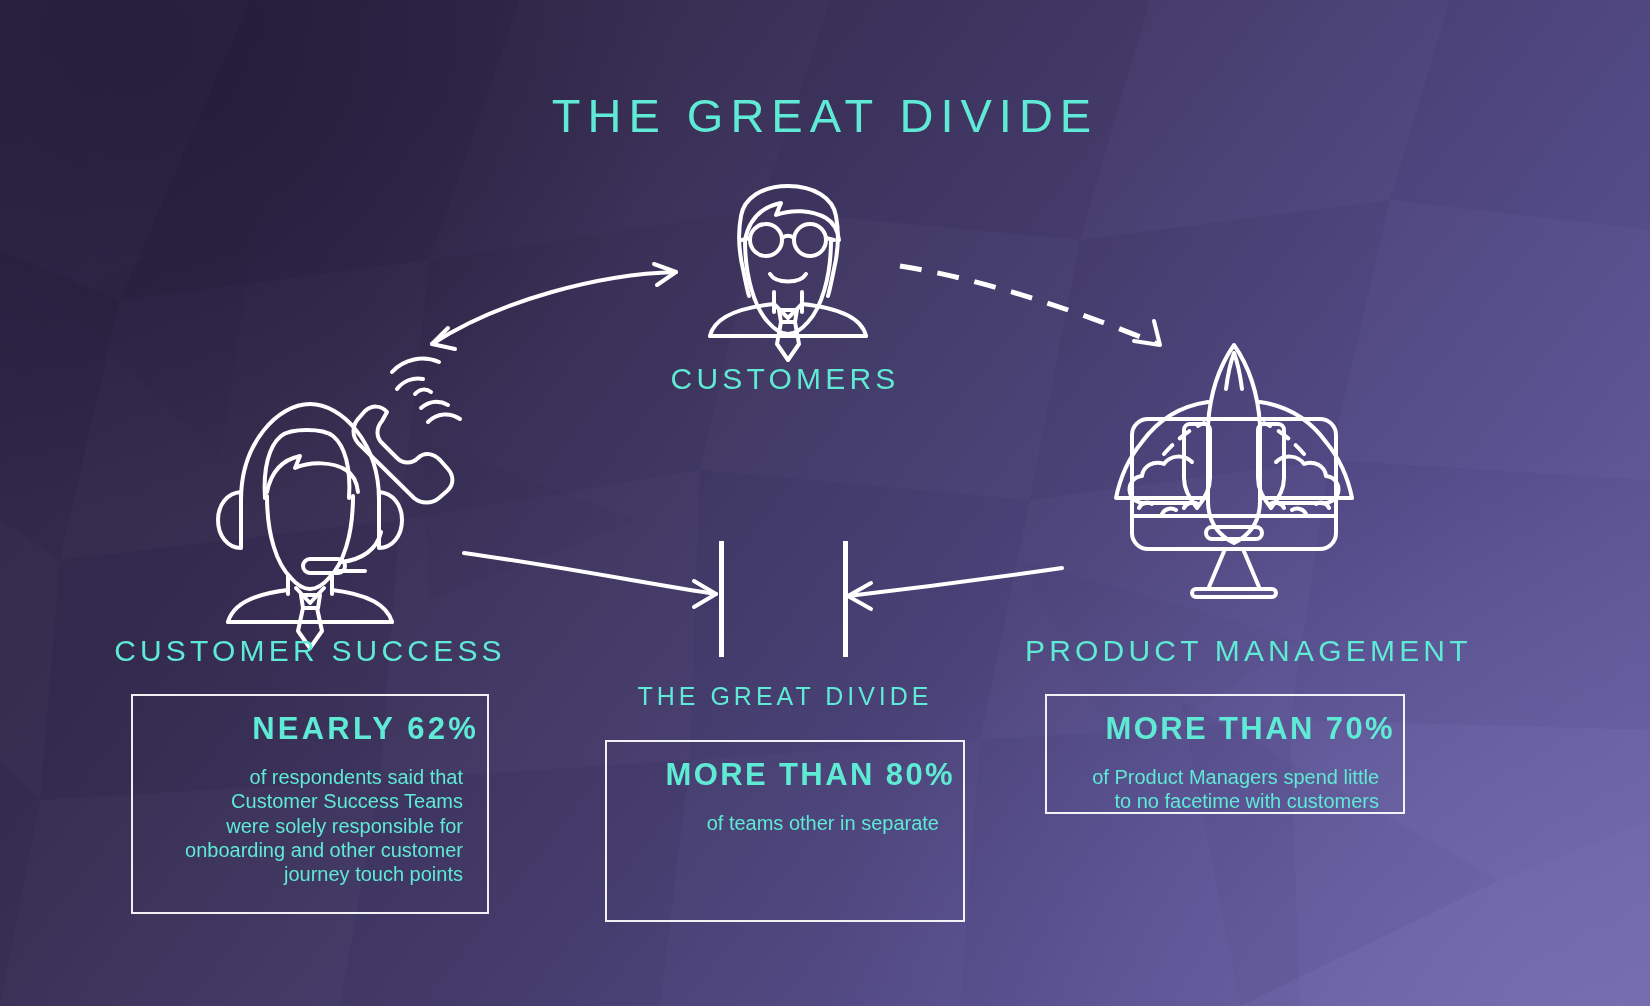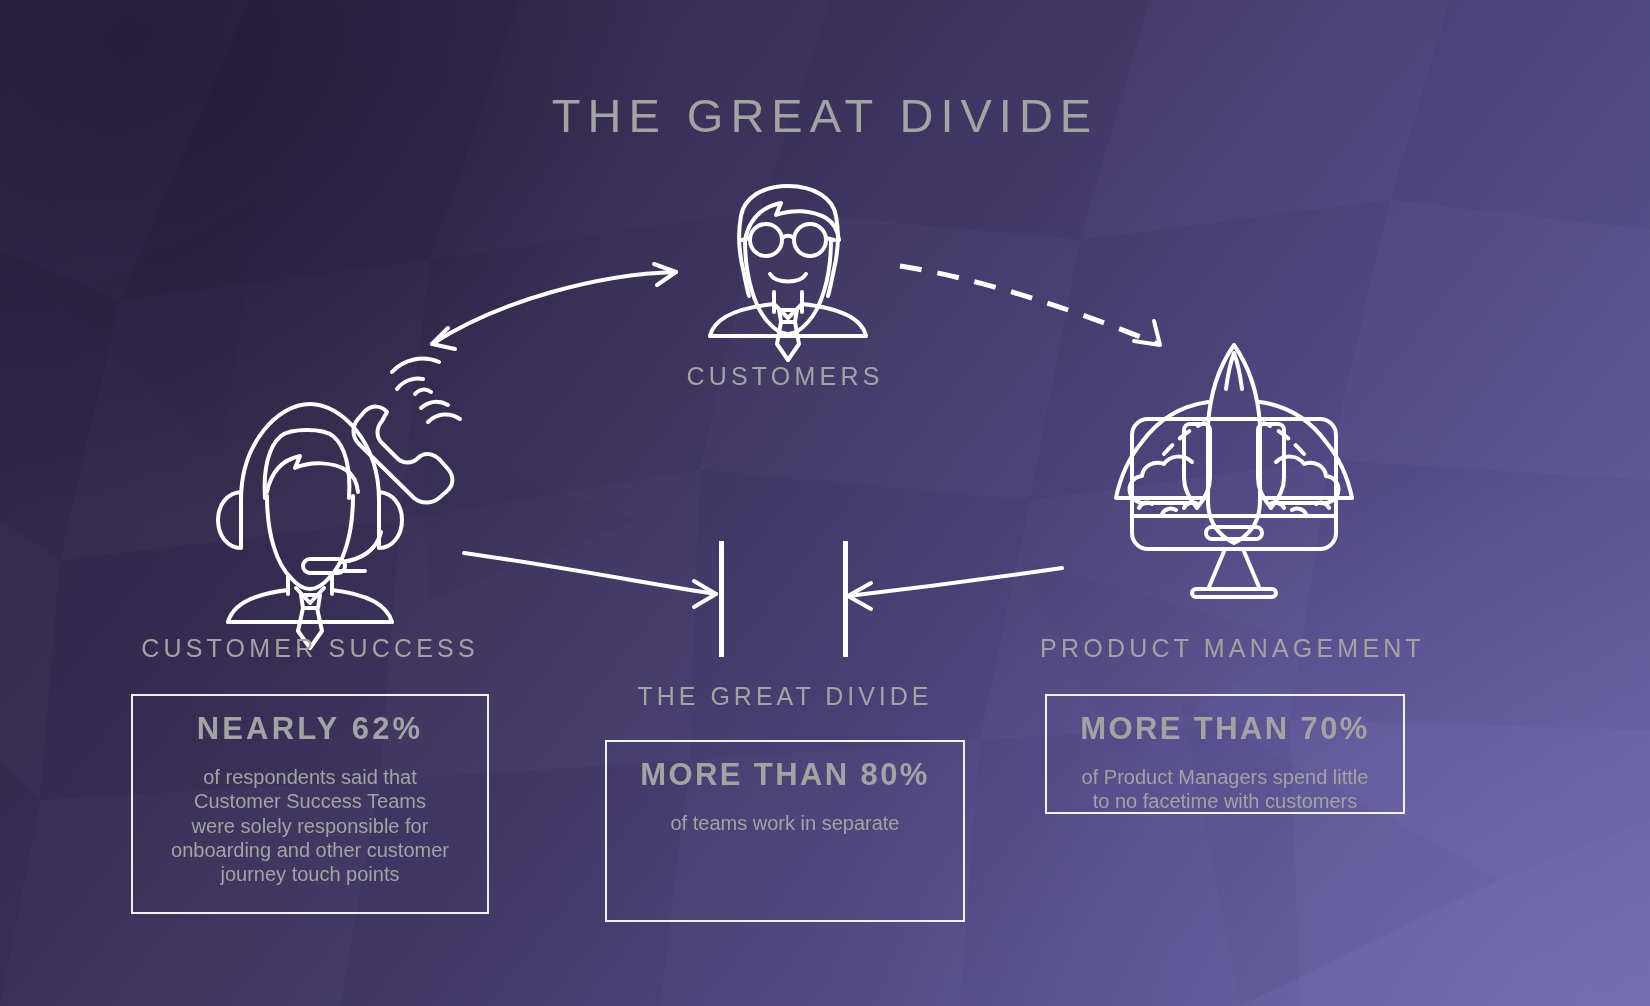--- a/index.html
+++ b/index.html
@@ -7,21 +7,21 @@
     margin: 0;
     padding: 0;
     background: #1d1830;
   }
   #stage {
     position: relative;
     width: 1650px;
     height: 1006px;
     overflow: hidden;
     font-family: "Liberation Sans", sans-serif;
-    color: #a3a3a3;
+    color: #5eead4;
     background: #4a4375;
   }
   #bg-layer, #bg-poly {
     position: absolute;
     inset: 0;
     width: 1650px;
     height: 1006px;
   }
   #bg-layer {
     background:
@@ -41,38 +41,38 @@
     text-align: center;
     font-size: 47px;
     font-weight: 300;
     letter-spacing: 7px;
     line-height: 1.1;
     white-space: nowrap;
   }
   .node-label {
     position: absolute;
     text-align: center;
-    font-size: 25px;
+    font-size: 30px;
     font-weight: 300;
     letter-spacing: 4.2px;
     white-space: nowrap;
     line-height: 1;
   }
   #label-customers { left: 585px; top: 364px; width: 400px; }
   #label-cs        { left: 110px; top: 636px; width: 400px; }
   #label-pm        { left: 1025px; top: 636px; width: 400px; text-align: right; }
   #label-divide    { left: 585px; top: 684px; width: 400px; font-size: 25px; letter-spacing: 4px; }
 
   
   .stat-box {
     position: absolute;
     border: 2px solid rgba(255,255,255,0.92);
     box-sizing: border-box;
-    text-align: center;
-    padding: 14px 0 18px;
+    text-align: right;
+    padding: 14px 8px 18px;
   }
   #stat-box-cs     { left: 131px; top: 694px; width: 358px; height: 220px; }
   #stat-box-divide { left: 605px; top: 740px; width: 360px; height: 182px; }
   #stat-box-pm     { left: 1045px; top: 694px; width: 360px; height: 120px; }
 
   .stat-head {
     font-size: 31px;
     font-weight: bold;
     letter-spacing: 2.4px;
     line-height: 1.25;
@@ -306,21 +306,21 @@
         <span>Customer Success Teams</span>
         <span>were solely responsible for</span>
         <span>onboarding and other customer</span>
         <span>journey touch points</span>
       </p>
   </div>
 
   <div id="stat-box-divide" class="stat-box">
     <p class="stat-head">MORE THAN 80%</p>
     <p class="stat-body">
-        <span>of teams work in separate</span>
+        <span>of teams other in separate</span>
       </p>
   </div>
 
   <div id="stat-box-pm" class="stat-box">
     <p class="stat-head">MORE THAN 70%</p>
     <p class="stat-body">
         <span>of Product Managers spend little</span>
         <span>to no facetime with customers</span>
       </p>
   </div>

